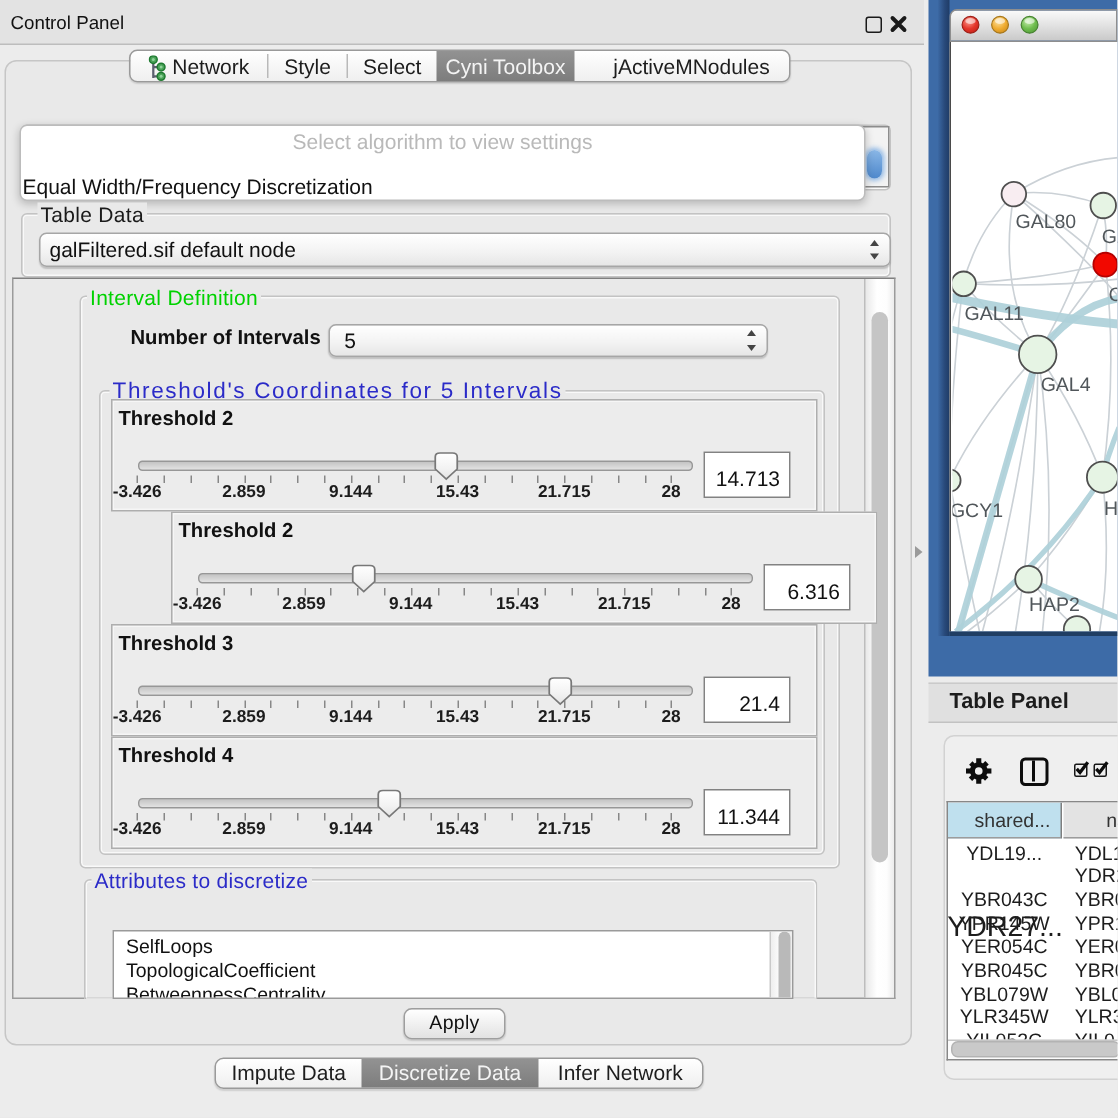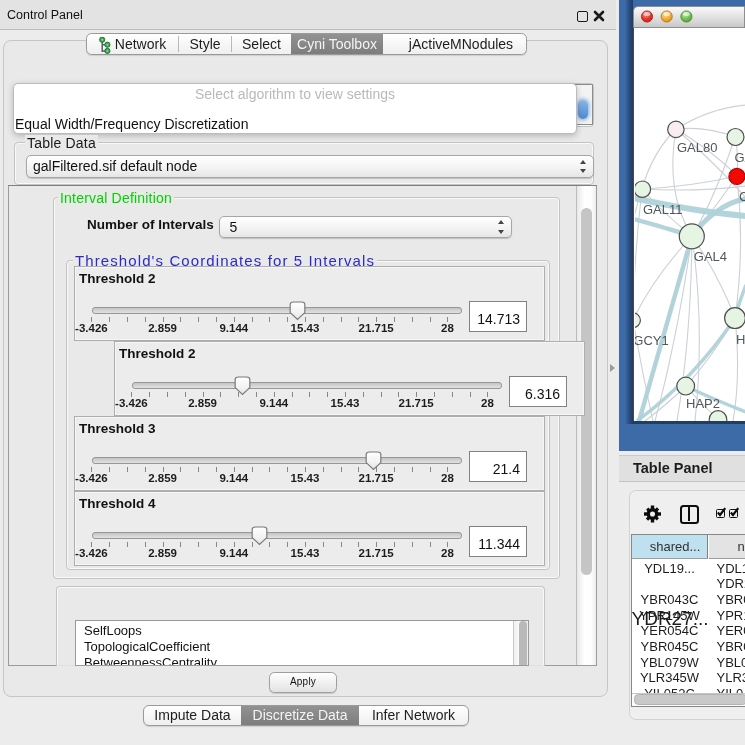--- a/index.html
+++ b/index.html
@@ -256,27 +256,28 @@
               <stop offset="0.6" stop-color="#f2f2f2"></stop>
               <stop offset="1" stop-color="#e4e4e4"></stop>
             </linearGradient>
           </defs>
         </svg>
         <div class="vbox">11.344</div>
       </div>
     </div>
 
 <div class="grp" style="left:56px;top:586px;width:487px;height:79px;border-bottom:none;border-bottom-left-radius:0;border-bottom-right-radius:0;"></div>
+<div class="gt" style="left:61px;top:579px;color:#2b2bc8;">Attributes to discretize</div>
 <div class="st" style="left:75px;top:620px;width:454px;height:46px;background:#ffffff;border:1px solid #9a9a9a;box-sizing:border-box;overflow:hidden;">
   <div style="position:absolute;left:8px;top:2px;font-size:13px;color:#111;line-height:16px;">SelfLoops<br>TopologicalCoefficient<br>BetweennessCentrality</div>
   <div style="position:absolute;right:0;top:0;bottom:0;width:14px;background:linear-gradient(90deg,#eee,#fff 50%,#ededed);border-left:1px solid #c9c9c9;"></div>
   <div style="position:absolute;right:1.5px;top:0px;width:8px;height:60px;background:#b9b9b9;border-radius:4px;"></div>
 </div>
 
-<div class="st" style="left:269px;top:672px;width:66px;height:19px;border:1px solid #9e9e9e;border-radius:5.5px;background:linear-gradient(#ffffff,#e2e2e2);box-shadow:0 1px 1px rgba(0,0,0,0.14);text-align:center;line-height:17.5px;font-size:10px;color:#111;letter-spacing:0.2px;">Apply</div>
+<div class="st" style="left:269px;top:672px;width:66px;height:19px;border:1px solid #9e9e9e;border-radius:5.5px;background:linear-gradient(#ffffff,#e2e2e2);box-shadow:0 1px 1px rgba(0,0,0,0.14);text-align:center;line-height:17.5px;font-size:13px;color:#111;letter-spacing:0.2px;">Apply</div>
 
 <div class="st" style="left:143px;top:705px;width:324px;height:18.5px;border:1px solid #9a9a9a;border-radius:6px;background:linear-gradient(#ffffff,#efefef);box-shadow:0 1px 1px rgba(0,0,0,0.12);">
   <div class="seg" style="left:0;width:97px;">Impute Data</div>
   <div class="seg" style="left:97px;width:118px;background:linear-gradient(#929292,#7d7d7d);color:#f4f4f4;">Discretize Data</div>
   <div class="seg" style="left:215px;width:109px;">Infer Network</div>
 </div>
 
 <div class="st" style="left:610px;top:364px;width:0;height:0;border-top:4px solid transparent;border-bottom:4px solid transparent;border-left:5px solid #9a9a9a;"></div>
 
 <div class="st" style="left:619px;top:0;width:126px;height:451px;background:#3D6BA7;"></div>

